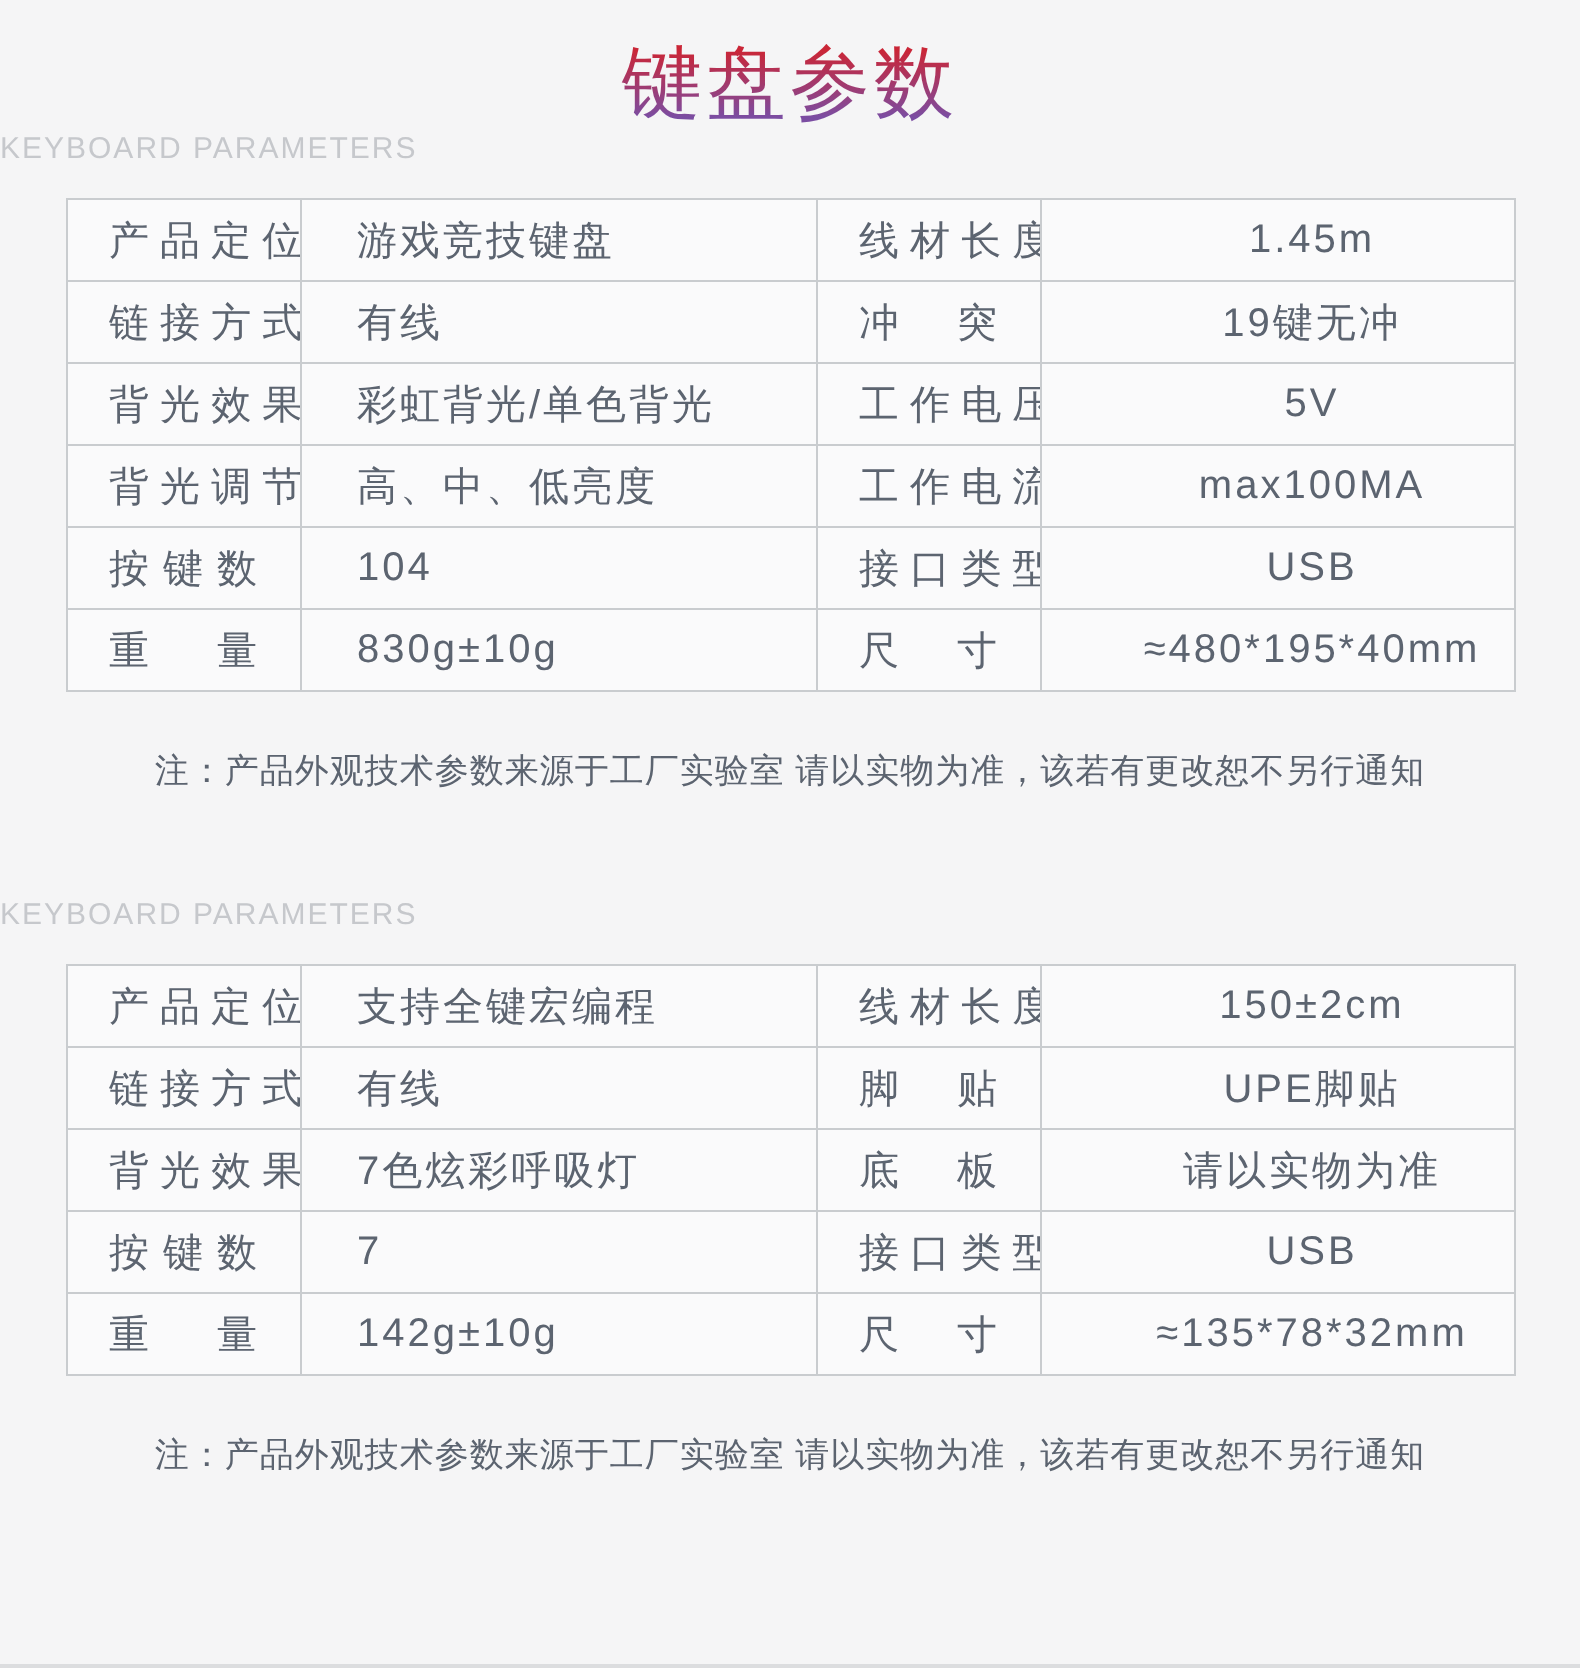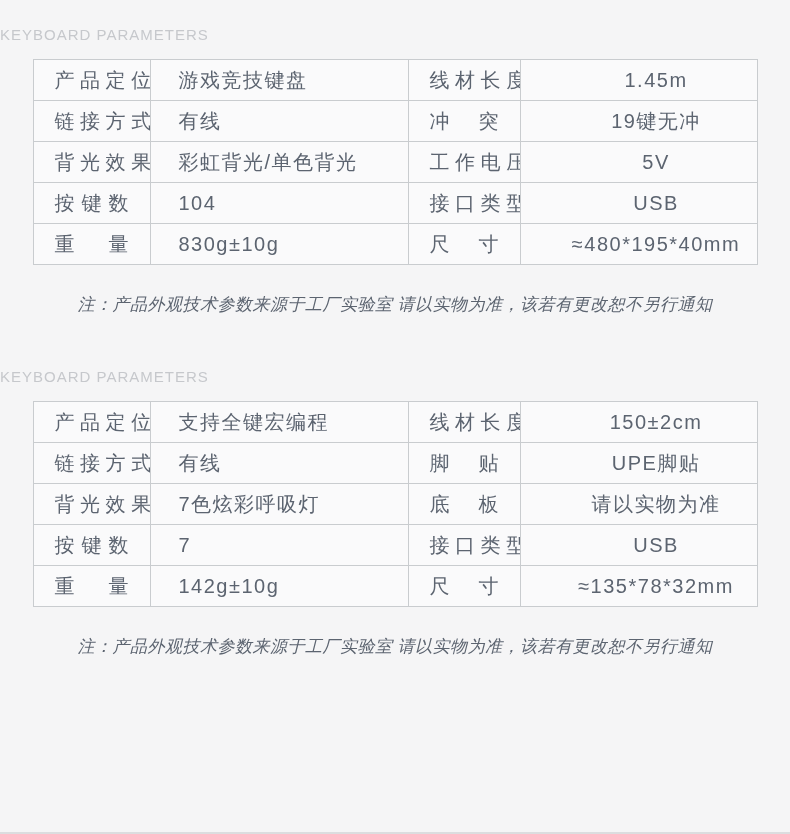--- a/index.html
+++ b/index.html
@@ -63,35 +63,35 @@
     letter-spacing: 1.5px;
   }
   td.val-r { padding-left: 35px; text-align: center; }
 
   .note {
     margin-top: 28px;
     text-align: center;
     font-size: 17px;
     letter-spacing: 0.5px;
     color: var(--text-color, #5c6470);
-    font-style: italic;
   }
 
   .bottom-edge {
     position: absolute;
     left: 0; bottom: 0;
     width: 100%; height: 2px;
     background: #dcdddf;
   }
 </style>
 </head>
 <body>
 
 <div id="sections-root">
   <section class="section">
+    <h1 class="sec-title">键盘参数</h1>
     <div class="sec-subtitle">KEYBOARD PARAMETERS</div>
     <table class="spec-table">
       <colgroup>
           <col class="c1">
           <col class="c2">
           <col class="c3">
           <col class="c4">
         </colgroup>
       <tbody>
   <tr class="spec-row">
@@ -108,20 +108,26 @@
     <td class="val val-r">19键无冲</td>
   </tr>
 
   <tr class="spec-row">
     <td class="lbl">背 光 效 果</td>
     <td class="val">彩虹背光/单色背光</td>
     <td class="lbl">工 作 电 压</td>
     <td class="val val-r">5V</td>
   </tr>
 
+  <tr class="spec-row">
+    <td class="lbl">背 光 调 节</td>
+    <td class="val">高、中、低亮度</td>
+    <td class="lbl">工 作 电 流</td>
+    <td class="val val-r">max100MA</td>
+  </tr>
 
   <tr class="spec-row">
     <td class="lbl">按 键 数</td>
     <td class="val">104</td>
     <td class="lbl">接 口 类 型</td>
     <td class="val val-r">USB</td>
   </tr>
 
   <tr class="spec-row">
     <td class="lbl">重 量</td>

